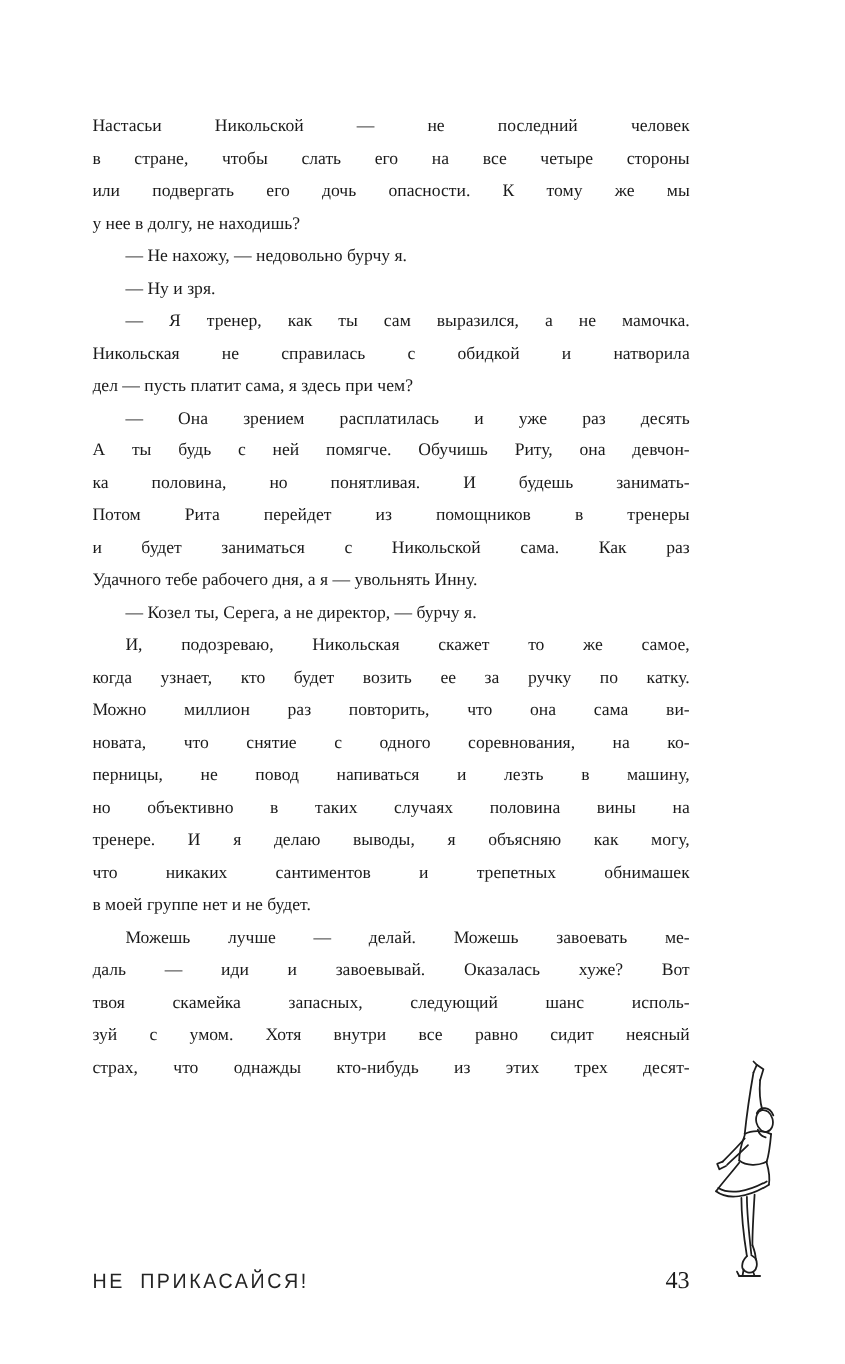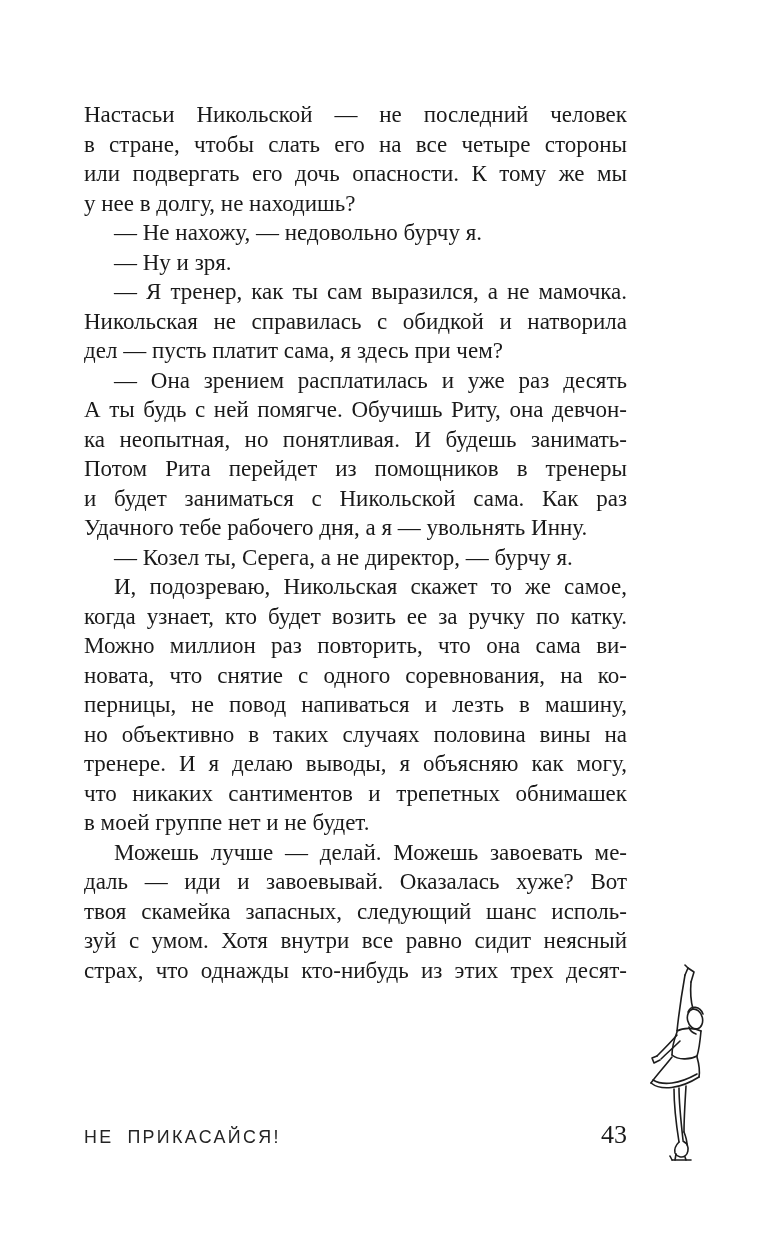--- a/index.html
+++ b/index.html
@@ -8,21 +8,21 @@
     width:768px; height:1240px;
     background:#ffffff;
     overflow:hidden;
     font-family:"Liberation Serif","DejaVu Serif",serif;
     color:#1a1a1a;
   }
   .text-block {
     position:absolute;
     left:84px; top:100px;
     width:543px;
-    font-size:23px;
+    font-size:16px;
     line-height:29.5px;
   }
   .para { margin:0; }
   .line {
     height:29.5px;
     overflow:hidden;
     text-align:justify;
     text-align-last:justify;
   }
   .line.last { text-align-last:left; }
@@ -42,22 +42,23 @@
     font-weight:400;
     letter-spacing:2.5px;
     word-spacing:7px;
     color:#242424;
     transform:scaleX(0.94);
     transform-origin:left center;
     white-space:nowrap;
   }
   .page-number {
     font-family:"Liberation Serif","DejaVu Serif",serif;
-    font-size:26px;
+    font-size:22px;
     color:#1a1a1a;
+    margin-top:31px;
   }
   .skater {
     position:absolute;
     left:648px; top:952px;
     width:62px; height:216px;
   }
 </style>
 </head>
 <body>
 
@@ -77,21 +78,21 @@
         <div class="line first last">— Ну и зря.</div>
       </div>
       <div class="para indent">
         <div class="line first">— Я тренер, как ты сам выразился, а не мамочка.</div>
         <div class="line">Никольская не справилась с обидкой и натворила</div>
         <div class="line last">дел — пусть платит сама, я здесь при чем?</div>
       </div>
       <div class="para indent">
         <div class="line first">— Она зрением расплатилась и уже раз десять</div>
         <div class="line">А ты будь с ней помягче. Обучишь Риту, она девчон-</div>
-        <div class="line">ка неопытная, но понятливая. И будешь занимать-</div>
+        <div class="line">ка половина, но понятливая. И будешь занимать-</div>
         <div class="line">Потом Рита перейдет из помощников в тренеры</div>
         <div class="line">и будет заниматься с Никольской сама. Как раз</div>
         <div class="line last">Удачного тебе рабочего дня, а я — увольнять Инну.</div>
       </div>
       <div class="para indent">
         <div class="line first last">— Козел ты, Серега, а не директор, — бурчу я.</div>
       </div>
       <div class="para indent">
         <div class="line first">И, подозреваю, Никольская скажет то же самое,</div>
         <div class="line">когда узнает, кто будет возить ее за ручку по катку.</div>

